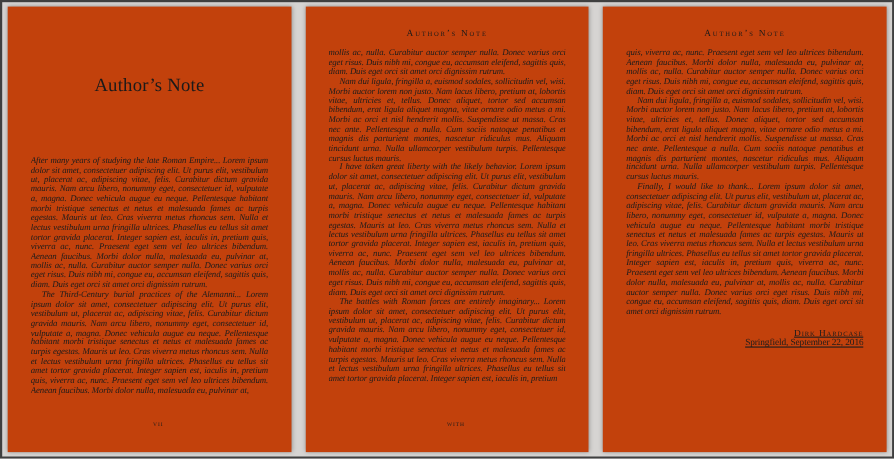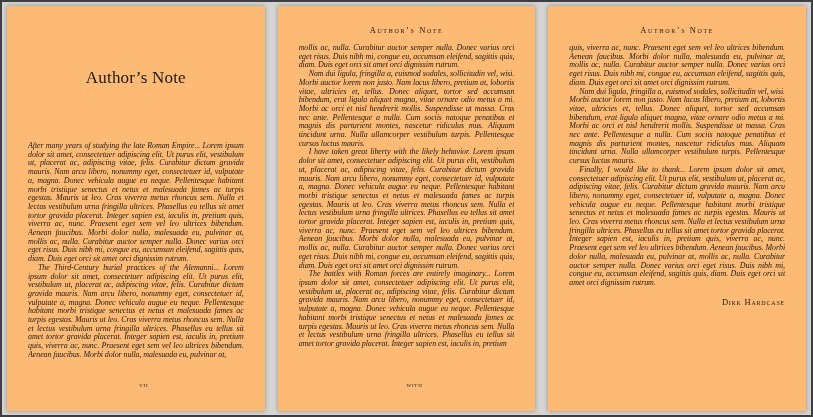--- a/index.html
+++ b/index.html
@@ -14,21 +14,21 @@
     width: 813px; height: 417px;
     background: #d6d4d2;
     border: 2px solid #3f3f3f;
     display: flex;
     gap: 13px;
     padding: 4px 5px;
   }
   .page {
     box-sizing: border-box;
     flex: 1 1 0;
-    background: #fdba74;
+    background: #c2410c;
     position: relative;
     box-shadow: 0 0 4px rgba(0,0,0,0.35);
     padding: 0 21px;
     overflow: hidden;
   }
   .chapter-title {
     text-align: center;
     font-size: 17px;
     color: #1a1a1a;
     margin-top: 62px;
@@ -51,20 +51,21 @@
     letter-spacing: -0.1px;
   }
   .first-body  { margin-top: 54px; height: 219px; }
   .running-body { margin-top: 9px; height: 326px; }
   .page-body p { margin: 0; text-indent: 10px; font-style: italic; }
   .page-body p.noindent { text-indent: 0; }
   .signature {
     margin-top: 10px;
     text-align: right;
     color: #1c1c1c;
+    text-decoration: underline;
   }
   .signature .sig-name {
     font-variant: small-caps;
     font-size: 8.5px;
     letter-spacing: 0.8px;
   }
   .signature .sig-place {
     font-size: 8.5px;
     margin-top: 1px;
   }
@@ -105,17 +106,18 @@
   </div>
 
   <div class="page">
     <div class="running-header">Author’s Note</div>
     <div class="page-body running-body">
       <p class="noindent">quis, viverra ac, nunc. Praesent eget sem vel leo ultrices bibendum. Aenean faucibus. Morbi dolor nulla, malesuada eu, pulvinar at, mollis ac, nulla. Curabitur auctor semper nulla. Donec varius orci eget risus. Duis nibh mi, congue eu, accumsan eleifend, sagittis quis, diam. Duis eget orci sit amet orci dignissim rutrum.</p>
       <p>Nam dui ligula, fringilla a, euismod sodales, sollicitudin vel, wisi. Morbi auctor lorem non justo. Nam lacus libero, pretium at, lobortis vitae, ultricies et, tellus. Donec aliquet, tortor sed accumsan bibendum, erat ligula aliquet magna, vitae ornare odio metus a mi. Morbi ac orci et nisl hendrerit mollis. Suspendisse ut massa. Cras nec ante. Pellentesque a nulla. Cum sociis natoque penatibus et magnis dis parturient montes, nascetur ridiculus mus. Aliquam tincidunt urna. Nulla ullamcorper vestibulum turpis. Pellentesque cursus luctus mauris.</p>
       <p>Finally, I would like to thank... Lorem ipsum dolor sit amet, consectetuer adipiscing elit. Ut purus elit, vestibulum ut, placerat ac, adipiscing vitae, felis. Curabitur dictum gravida mauris. Nam arcu libero, nonummy eget, consectetuer id, vulputate a, magna. Donec vehicula augue eu neque. Pellentesque habitant morbi tristique senectus et netus et malesuada fames ac turpis egestas. Mauris ut leo. Cras viverra metus rhoncus sem. Nulla et lectus vestibulum urna fringilla ultrices. Phasellus eu tellus sit amet tortor gravida placerat. Integer sapien est, iaculis in, pretium quis, viverra ac, nunc. Praesent eget sem vel leo ultrices bibendum. Aenean faucibus. Morbi dolor nulla, malesuada eu, pulvinar at, mollis ac, nulla. Curabitur auctor semper nulla. Donec varius orci eget risus. Duis nibh mi, congue eu, accumsan eleifend, sagittis quis, diam. Duis eget orci sit amet orci dignissim rutrum.</p>
       <div class="signature">
         <div class="sig-name">Dirk Hardcase</div>
+        <div class="sig-place">Springfield, September 22, 2016</div>
       </div>
     </div>
   </div>
 
 </div>
 
 </body></html>

